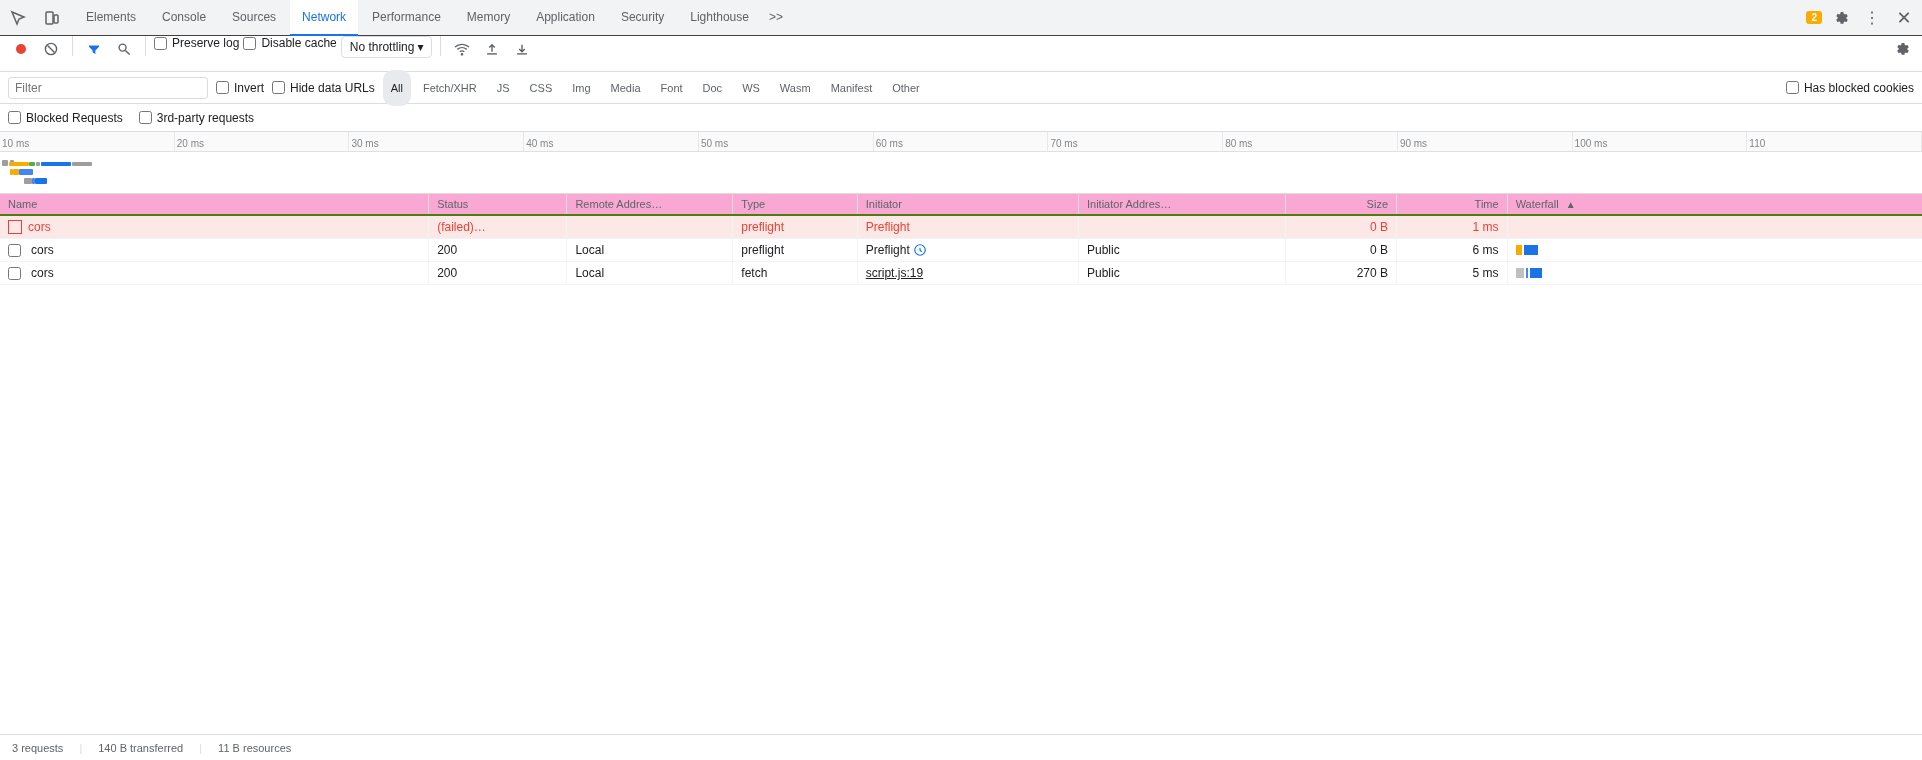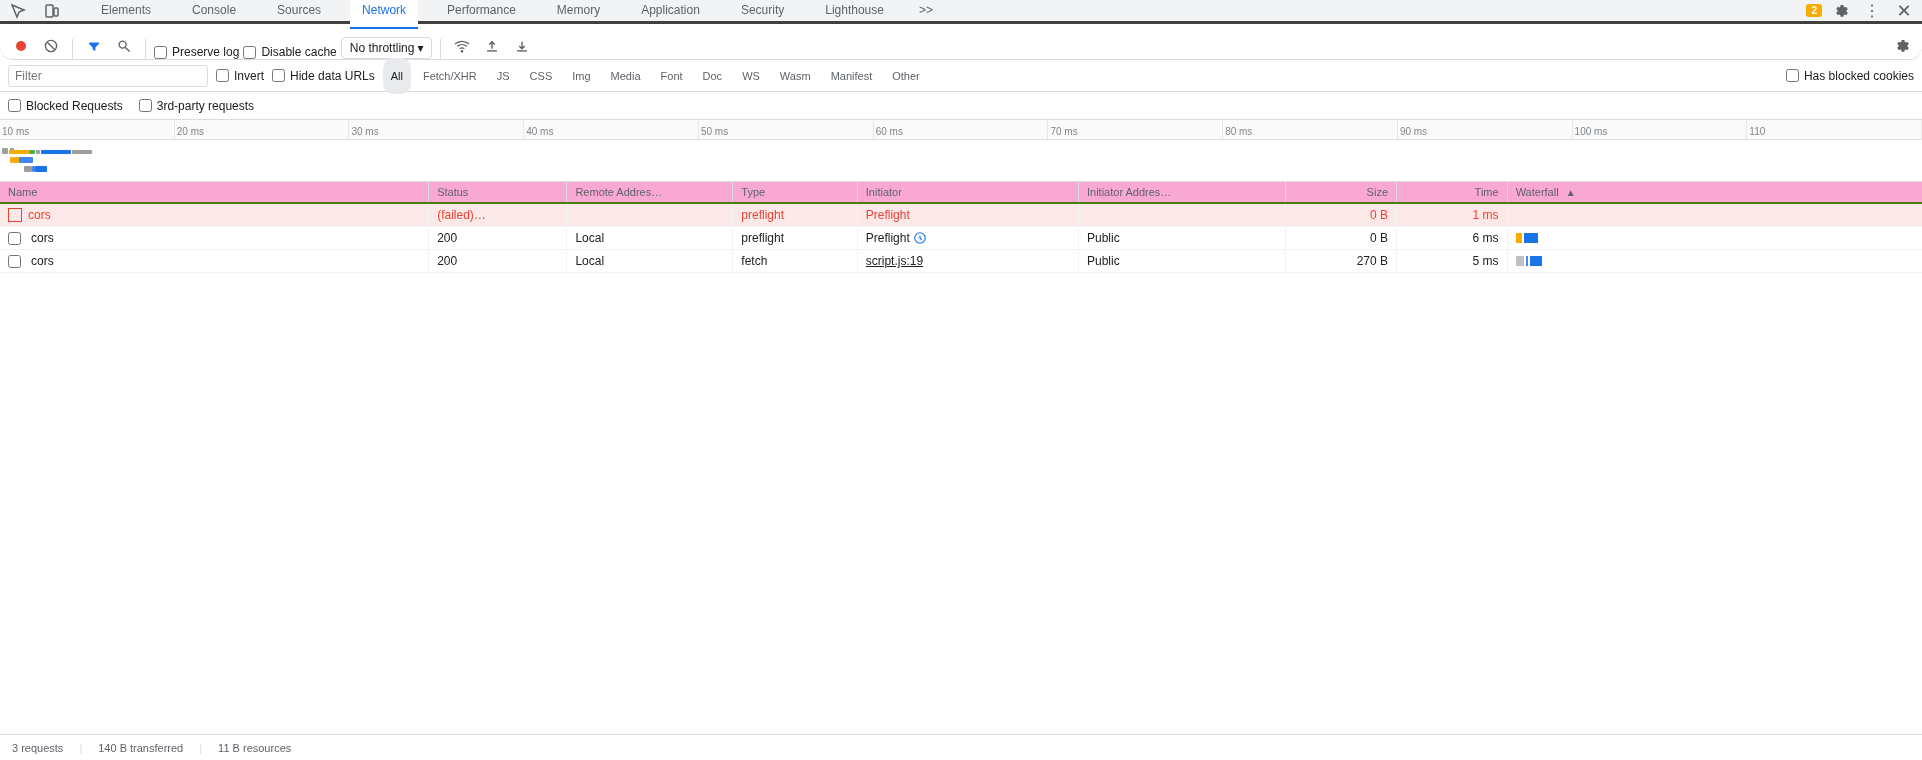--- a/index.html
+++ b/index.html
@@ -1,36 +1,36 @@
 <!DOCTYPE html>
 <html><head>
   <meta charset="utf-8">
   <style>
     * { box-sizing: border-box; margin: 0; padding: 0; }
     body { font-family: -apple-system, BlinkMacSystemFont, 'Segoe UI', Arial, sans-serif; font-size: 12px; background: #fff; color: #202124; overflow: hidden; }
 
     
     .tab-bar {
-      display: flex; align-items: center; height: 24px; background: #f1f3f4;
-      border-bottom: 3px solid #404040; padding: 0 4px; gap: 17px;
+      display: flex; align-items: center; height: 36px; background: #f1f3f4;
+      border-bottom: 1px solid #404040; padding: 0 4px; gap: 2px;
       position: relative;
     }
     .tab-bar-left { display: flex; align-items: center; gap: 6px; margin-right: 6px; }
     .tab-icon-btn { width: 28px; height: 28px; display: flex; align-items: center; justify-content: center; border-radius: 4px; cursor: pointer; background: none; border: none; color: #5f6368; font-size: 14px; }
     .tab-item { padding: 0 12px; height: 36px; display: flex; align-items: center; cursor: pointer; font-size: 12px; color: #5f6368; border-bottom: 2px solid transparent; white-space: nowrap; }
     .tab-item.active { color: #1a73e8; border-bottom: 2px solid #1a73e8; background: #fff; }
     .tab-bar-right { margin-left: auto; display: flex; align-items: center; gap: 4px; }
     .tab-bar-badge { background: #f9ab00; color: #fff; font-size: 10px; font-weight: bold; border-radius: 3px; padding: 1px 5px; }
     .more-btn { font-size: 16px; color: #5f6368; cursor: pointer; padding: 0 6px; }
     .close-btn { font-size: 18px; color: #5f6368; cursor: pointer; padding: 0 6px; }
 
     
     .toolbar {
-      display: flex; align-items: flex-end; height: 36px; border-bottom: 1px solid #dadce0;
-      padding: 0 8px; gap: 4px; background: #fff; border-radius: 13px;
+      display: flex; align-items: flex-start; height: 36px; border-bottom: 1px solid #dadce0;
+      padding: 0 8px; gap: 4px; background: #fff;
     }
     .toolbar-sep { width: 1px; height: 20px; background: #dadce0; margin: 0 4px; }
     .tb-btn { width: 26px; height: 26px; display: flex; align-items: center; justify-content: center; border-radius: 50%; cursor: pointer; border: none; background: none; color: #5f6368; font-size: 14px; }
     .tb-btn.red { color: #ea4335; }
     .tb-btn.active-filter { color: #1a73e8; }
     .tb-checkbox-label { display: flex; align-items: center; gap: 5px; cursor: pointer; color: #202124; white-space: nowrap; font-size: 12px; }
     .tb-checkbox-label input { cursor: pointer; }
     .throttle-select { display: flex; align-items: center; gap: 3px; padding: 3px 8px; border: 1px solid #dadce0; border-radius: 4px; cursor: pointer; font-size: 12px; color: #202124; background: #fff; }
     .settings-btn { margin-left: auto; }
 

